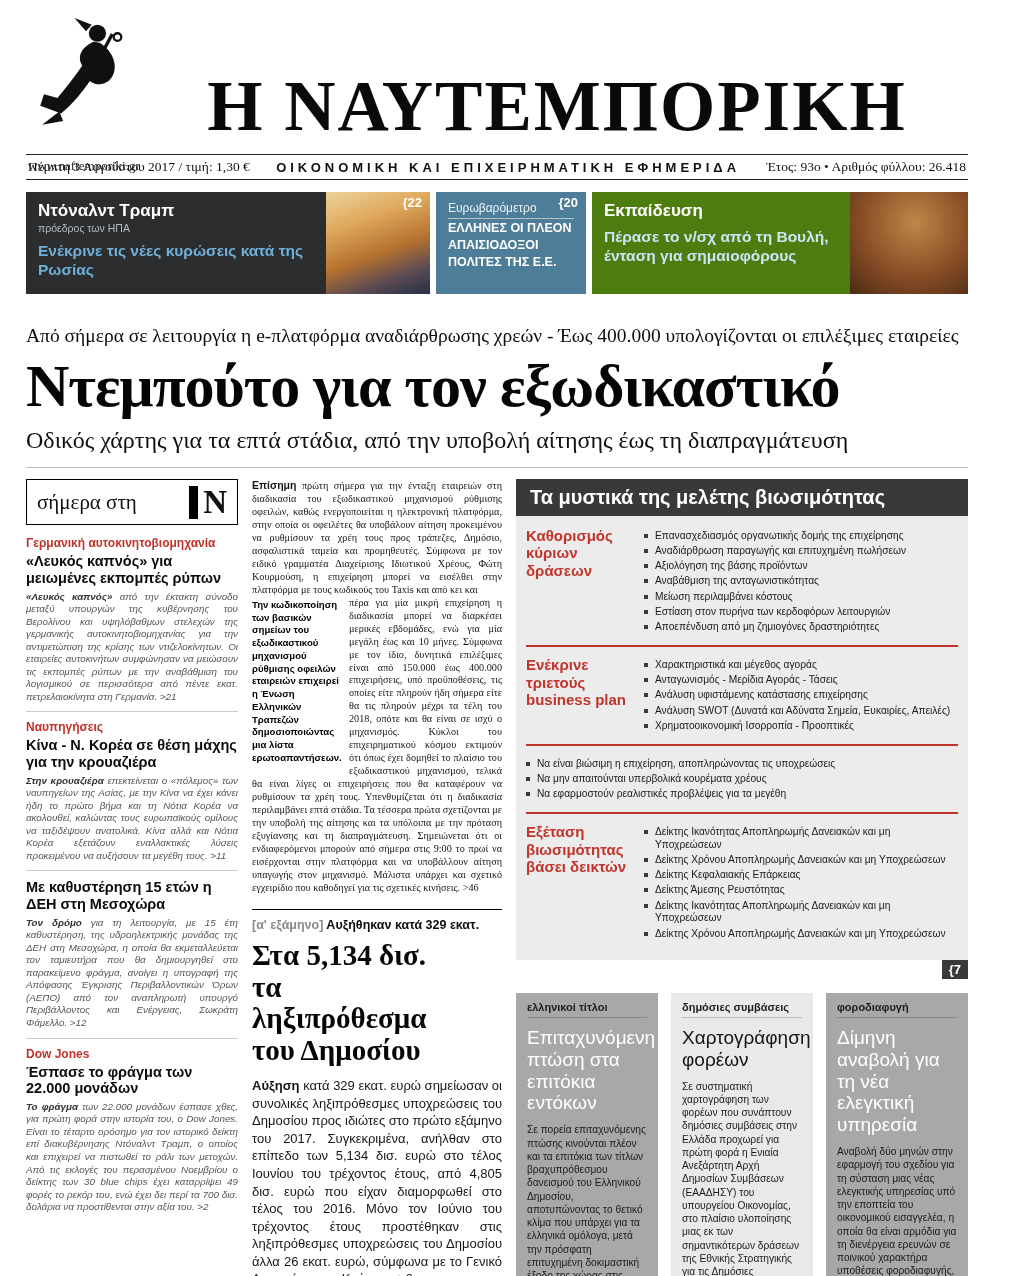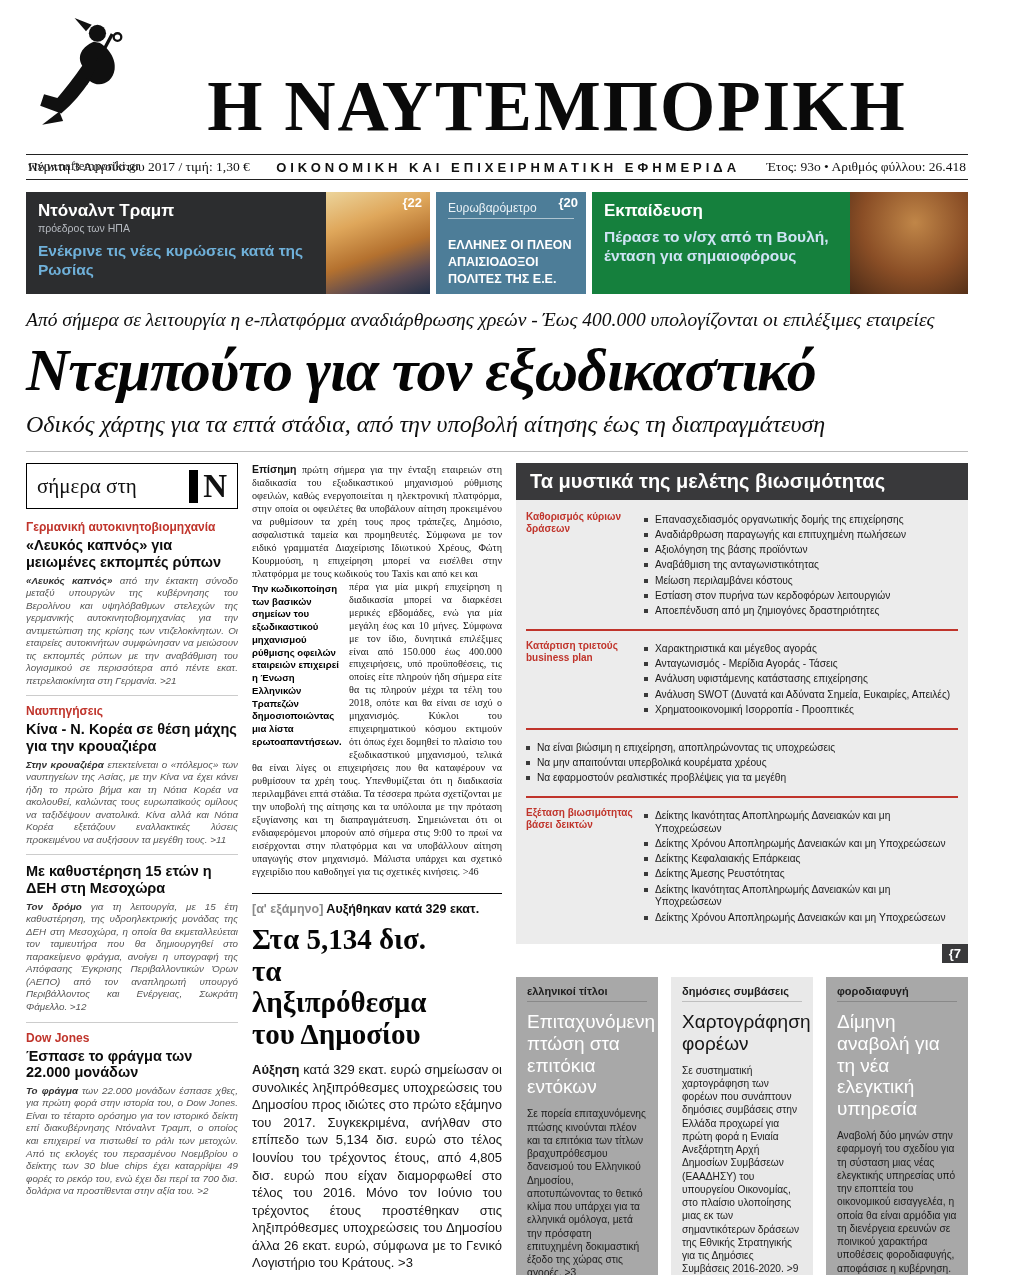--- a/index.html
+++ b/index.html
@@ -19,34 +19,34 @@
   .mast-bar { display:flex; justify-content:space-between; align-items:center;
     border-top:1px solid #222; border-bottom:1px solid #222; padding:4px 2px; margin-top:12px; }
   .dateline, .issue { font-family:"Liberation Serif",serif; font-size:13.5px; color:#111; }
   .tagline { font-weight:bold; font-size:13px; letter-spacing:4px; color:#111; }
 
   
   .teasers { display:flex; gap:6px; margin-top:12px; height:102px; }
   .teaser { position:relative; overflow:hidden; padding:9px 12px; }
   .t-trump { width:404px; background:#2c2d2f; }
   .t-euro  { width:150px; background:#4d7d98; }
-  .t-edu   { flex:1; background:#15803d; }
+  .t-edu   { flex:1; background:#4d7c0f; }
   .page-ref { position:absolute; top:3px; right:8px; color:#fff; font-weight:bold; font-size:13px; z-index:3; }
   .t-photo { position:absolute; top:0; right:0; bottom:0; z-index:1; }
   .trump-photo { width:104px; background:linear-gradient(160deg,#ecd49b 0%,#dfa75b 30%,#b4712f 58%,#5c4a52 80%,#233048 100%); }
   .parliament-photo { width:118px; background:radial-gradient(circle at 55% 30%,#c08648 0%,#8a4e26 55%,#4b2a16 100%); }
   .t-title { color:#fff; font-weight:bold; font-size:17px; position:relative; z-index:2; }
   .t-sub { color:#b6bac0; font-size:10.5px; margin:1px 0 8px; position:relative; z-index:2; }
   .t-text-blue { color:#6fb0d9; font-weight:bold; font-size:15.5px; line-height:1.2; width:300px; position:relative; z-index:2; }
-  .t-kicker { color:#eaf2f7; font-size:12px; border-bottom:1px solid rgba(255,255,255,.55); padding-bottom:3px; margin-bottom:18px; }
+  .t-kicker { color:#eaf2f7; font-size:12px; border-bottom:1px solid rgba(255,255,255,.55); padding-bottom:3px; margin-bottom:1px; }
   .t-caps { color:#fff; font-weight:bold; font-size:12.5px; line-height:1.35; }
   .t-edu-text { color:#cfe3f5; font-weight:bold; font-size:15.5px; line-height:1.2; width:235px; margin-top:7px; position:relative; z-index:2; }
 
   
-  .lead-block { margin-top:15px;font-style:italic; }
+  .lead-block { margin-top:31px; }
   .lead-kicker { font-family:"Liberation Serif",serif; font-size:19.5px; color:#0d0d0d; white-space:nowrap; }
   .lead-headline { font-family:"Liberation Serif",serif; font-weight:bold; font-size:60px;
     letter-spacing:-1px; line-height:1.02; margin:9px 0 10px; color:#050505; white-space:nowrap; }
   .lead-deck { font-family:"Liberation Serif",serif; font-size:24px; color:#101010;
     padding-bottom:13px; border-bottom:1px solid #bbb; white-space:nowrap; }
 
   
   .columns { display:flex; gap:14px; margin-top:11px; }
   .col-left { width:212px; flex:0 0 212px; }
   .col-mid  { width:250px; flex:0 0 250px; }
@@ -80,21 +80,21 @@
   .overdue-headline { font-family:"Liberation Serif",serif; font-weight:bold; font-size:29px;
     line-height:1.1; margin:8px 0 10px; color:#060606; width:200px; }
   .overdue-body { font-size:13px; line-height:1.35; text-align:justify; color:#161616; }
   .overdue-lead { font-weight:bold; }
 
   
   .secrets-header { background:#39393b; color:#fff; font-weight:bold; font-size:20px; padding:7px 14px; }
   .secrets-body { background:#ececec; padding:2px 10px 8px; }
   .secrets-row { display:flex; padding:9px 0; }
   .secrets-row + .secrets-row { border-top:2px solid #c0342b; }
-  .secrets-label { flex:0 0 118px; color:#c0342b; font-weight:bold; font-size:10px;
+  .secrets-label { flex:0 0 118px; color:#c0342b; font-weight:bold; font-size:15px;
     line-height:1.15; padding-right:10px; }
   .secrets-list { list-style:none; flex:1; }
   .secrets-list li { position:relative; padding-left:11px; font-size:10.2px; line-height:1.25;
     margin:2.5px 0; color:#1a1a1a; }
   .secrets-list li::before { content:""; position:absolute; left:0; top:4px; width:4px; height:4px; background:#3a3a3a; }
   .secrets-footer { display:flex; justify-content:flex-end; }
   .secrets-badge { background:#39393b; color:#fff; font-weight:bold; font-size:13px; padding:2px 7px; }
 
   
   .info-boxes { display:flex; gap:13px; margin-top:14px; height:298px; }
@@ -227,21 +227,21 @@
                   <li>Αναδιάρθρωση παραγωγής και επιτυχημένη πωλήσεων</li>
                   <li>Αξιολόγηση της βάσης προϊόντων</li>
                   <li>Αναβάθμιση της ανταγωνιστικότητας</li>
                   <li>Μείωση περιλαμβάνει κόστους</li>
                   <li>Εστίαση στον πυρήνα των κερδοφόρων λειτουργιών</li>
                   <li>Αποεπένδυση από μη ζημιογόνες δραστηριότητες</li>
                 </ul>
             </div>
 
             <div class="secrets-row">
-              <div class="secrets-label">Κατάρτιση τριετούς business plan</div>
+              <div class="secrets-label">Ενέκρινε τριετούς business plan</div>
               <ul class="secrets-list">
                   <li>Χαρακτηριστικά και μέγεθος αγοράς</li>
                   <li>Ανταγωνισμός - Μερίδια Αγοράς - Τάσεις</li>
                   <li>Ανάλυση υφιστάμενης κατάστασης επιχείρησης</li>
                   <li>Ανάλυση SWOT (Δυνατά και Αδύνατα Σημεία, Ευκαιρίες, Απειλές)</li>
                   <li>Χρηματοοικονομική Ισορροπία - Προοπτικές</li>
                 </ul>
             </div>
 
             <div class="secrets-row">

